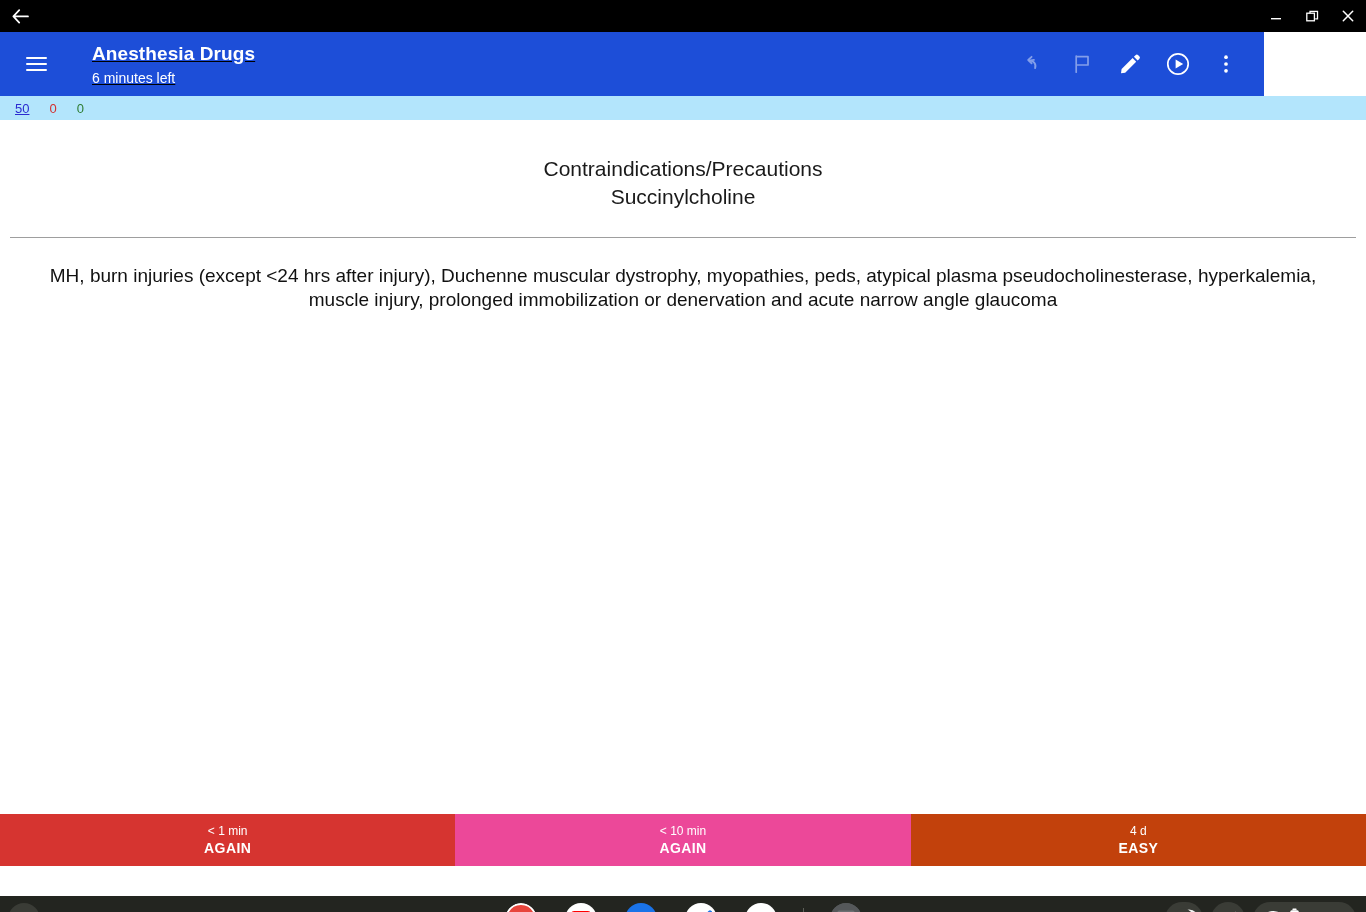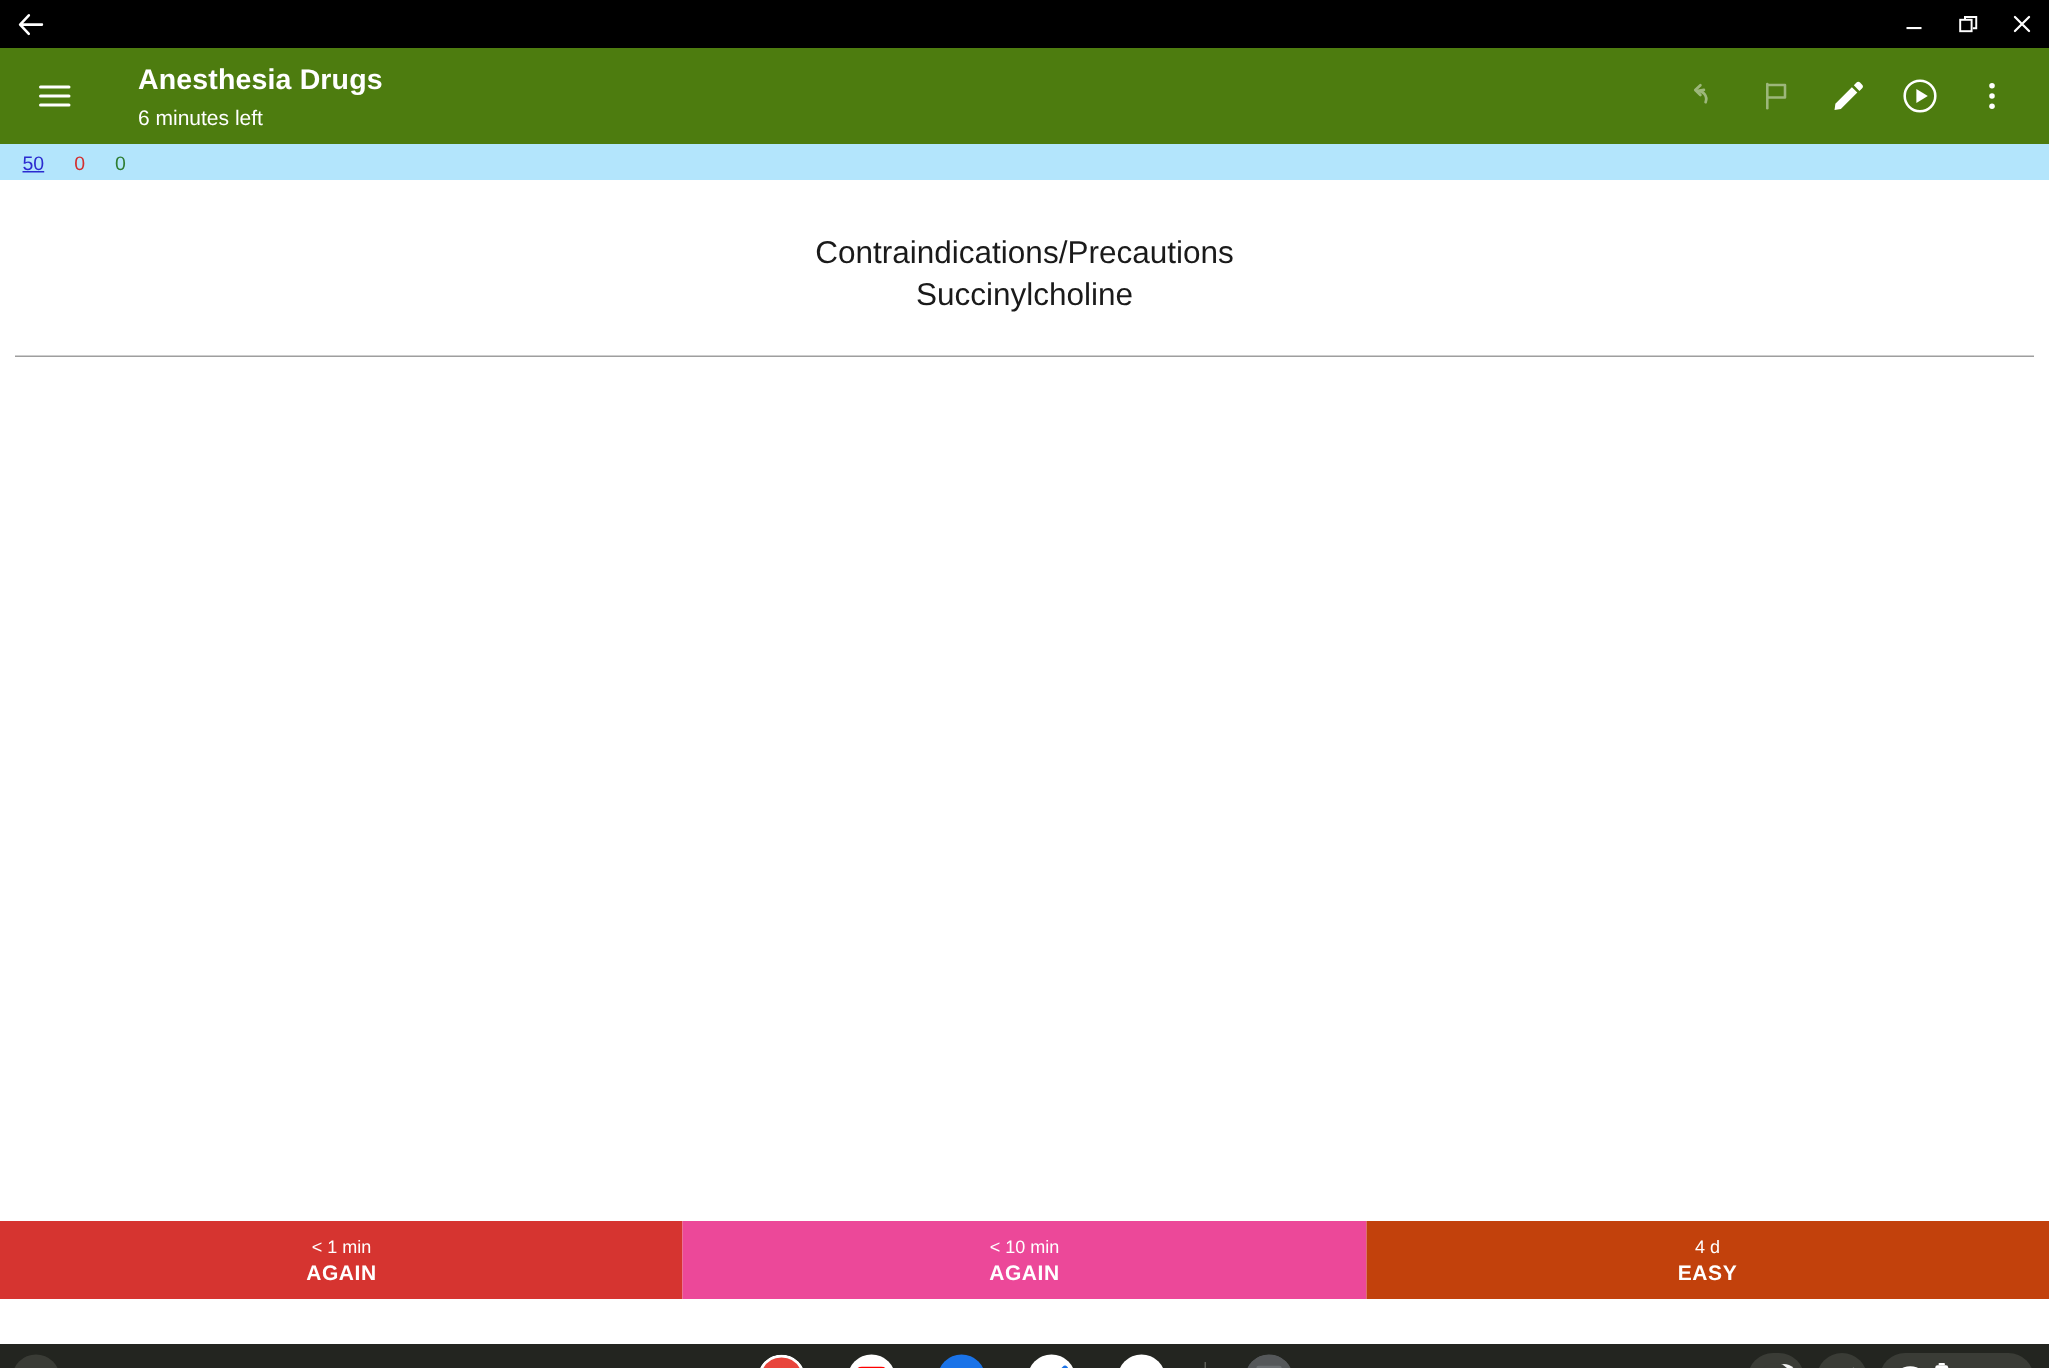--- a/index.html
+++ b/index.html
@@ -28,23 +28,23 @@
     display: flex; align-items: center; height: 32px;
   }
   .win-ctrl {
     width: 36px; height: 32px;
     display: flex; align-items: center; justify-content: center;
   }
 
   
   #app-bar {
     position: absolute; top: 32px; left: 0;
-    width: 1366px; height: 64px;
-    background: #4d7c0f;
-    display: flex; align-items: center;
+    width: 1264px; height: 64px;
+    background: #1d4ed8;
+    display: flex; align-items: center; text-decoration: underline;
   }
   #hamburger-btn {
     width: 48px; height: 48px;
     margin-left: 12px;
     display: flex; flex-direction: column;
     align-items: center; justify-content: center;
     gap: 4px;
   }
   #hamburger-btn .bar {
     width: 21px; height: 2px; background: #ffffff; border-radius: 1px;
@@ -311,20 +311,21 @@
   <span id="count-learn">0</span>
   <span id="count-review">0</span>
 </div>
 
 <div id="card-area">
   <div id="question-block">
     <div id="card-subject">Contraindications/Precautions</div>
     <div id="card-question">Succinylcholine</div>
   </div>
   <div id="answer-divider"></div>
+  <div id="card-answer">MH, burn injuries (except &lt;24 hrs after injury), Duchenne muscular dystrophy, myopathies, peds, atypical plasma pseudocholinesterase, hyperkalemia, muscle injury, prolonged immobilization or denervation and acute narrow angle glaucoma</div>
 </div>
 
 <div id="answer-buttons">
   <div class="answer-btn" style="background:#d63430">
     <span class="interval">&lt; 1 min</span>
     <span class="ease-label">AGAIN</span>
   </div>
   <div class="answer-btn" style="background:#ec4899">
     <span class="interval">&lt; 10 min</span>
     <span class="ease-label">AGAIN</span>

